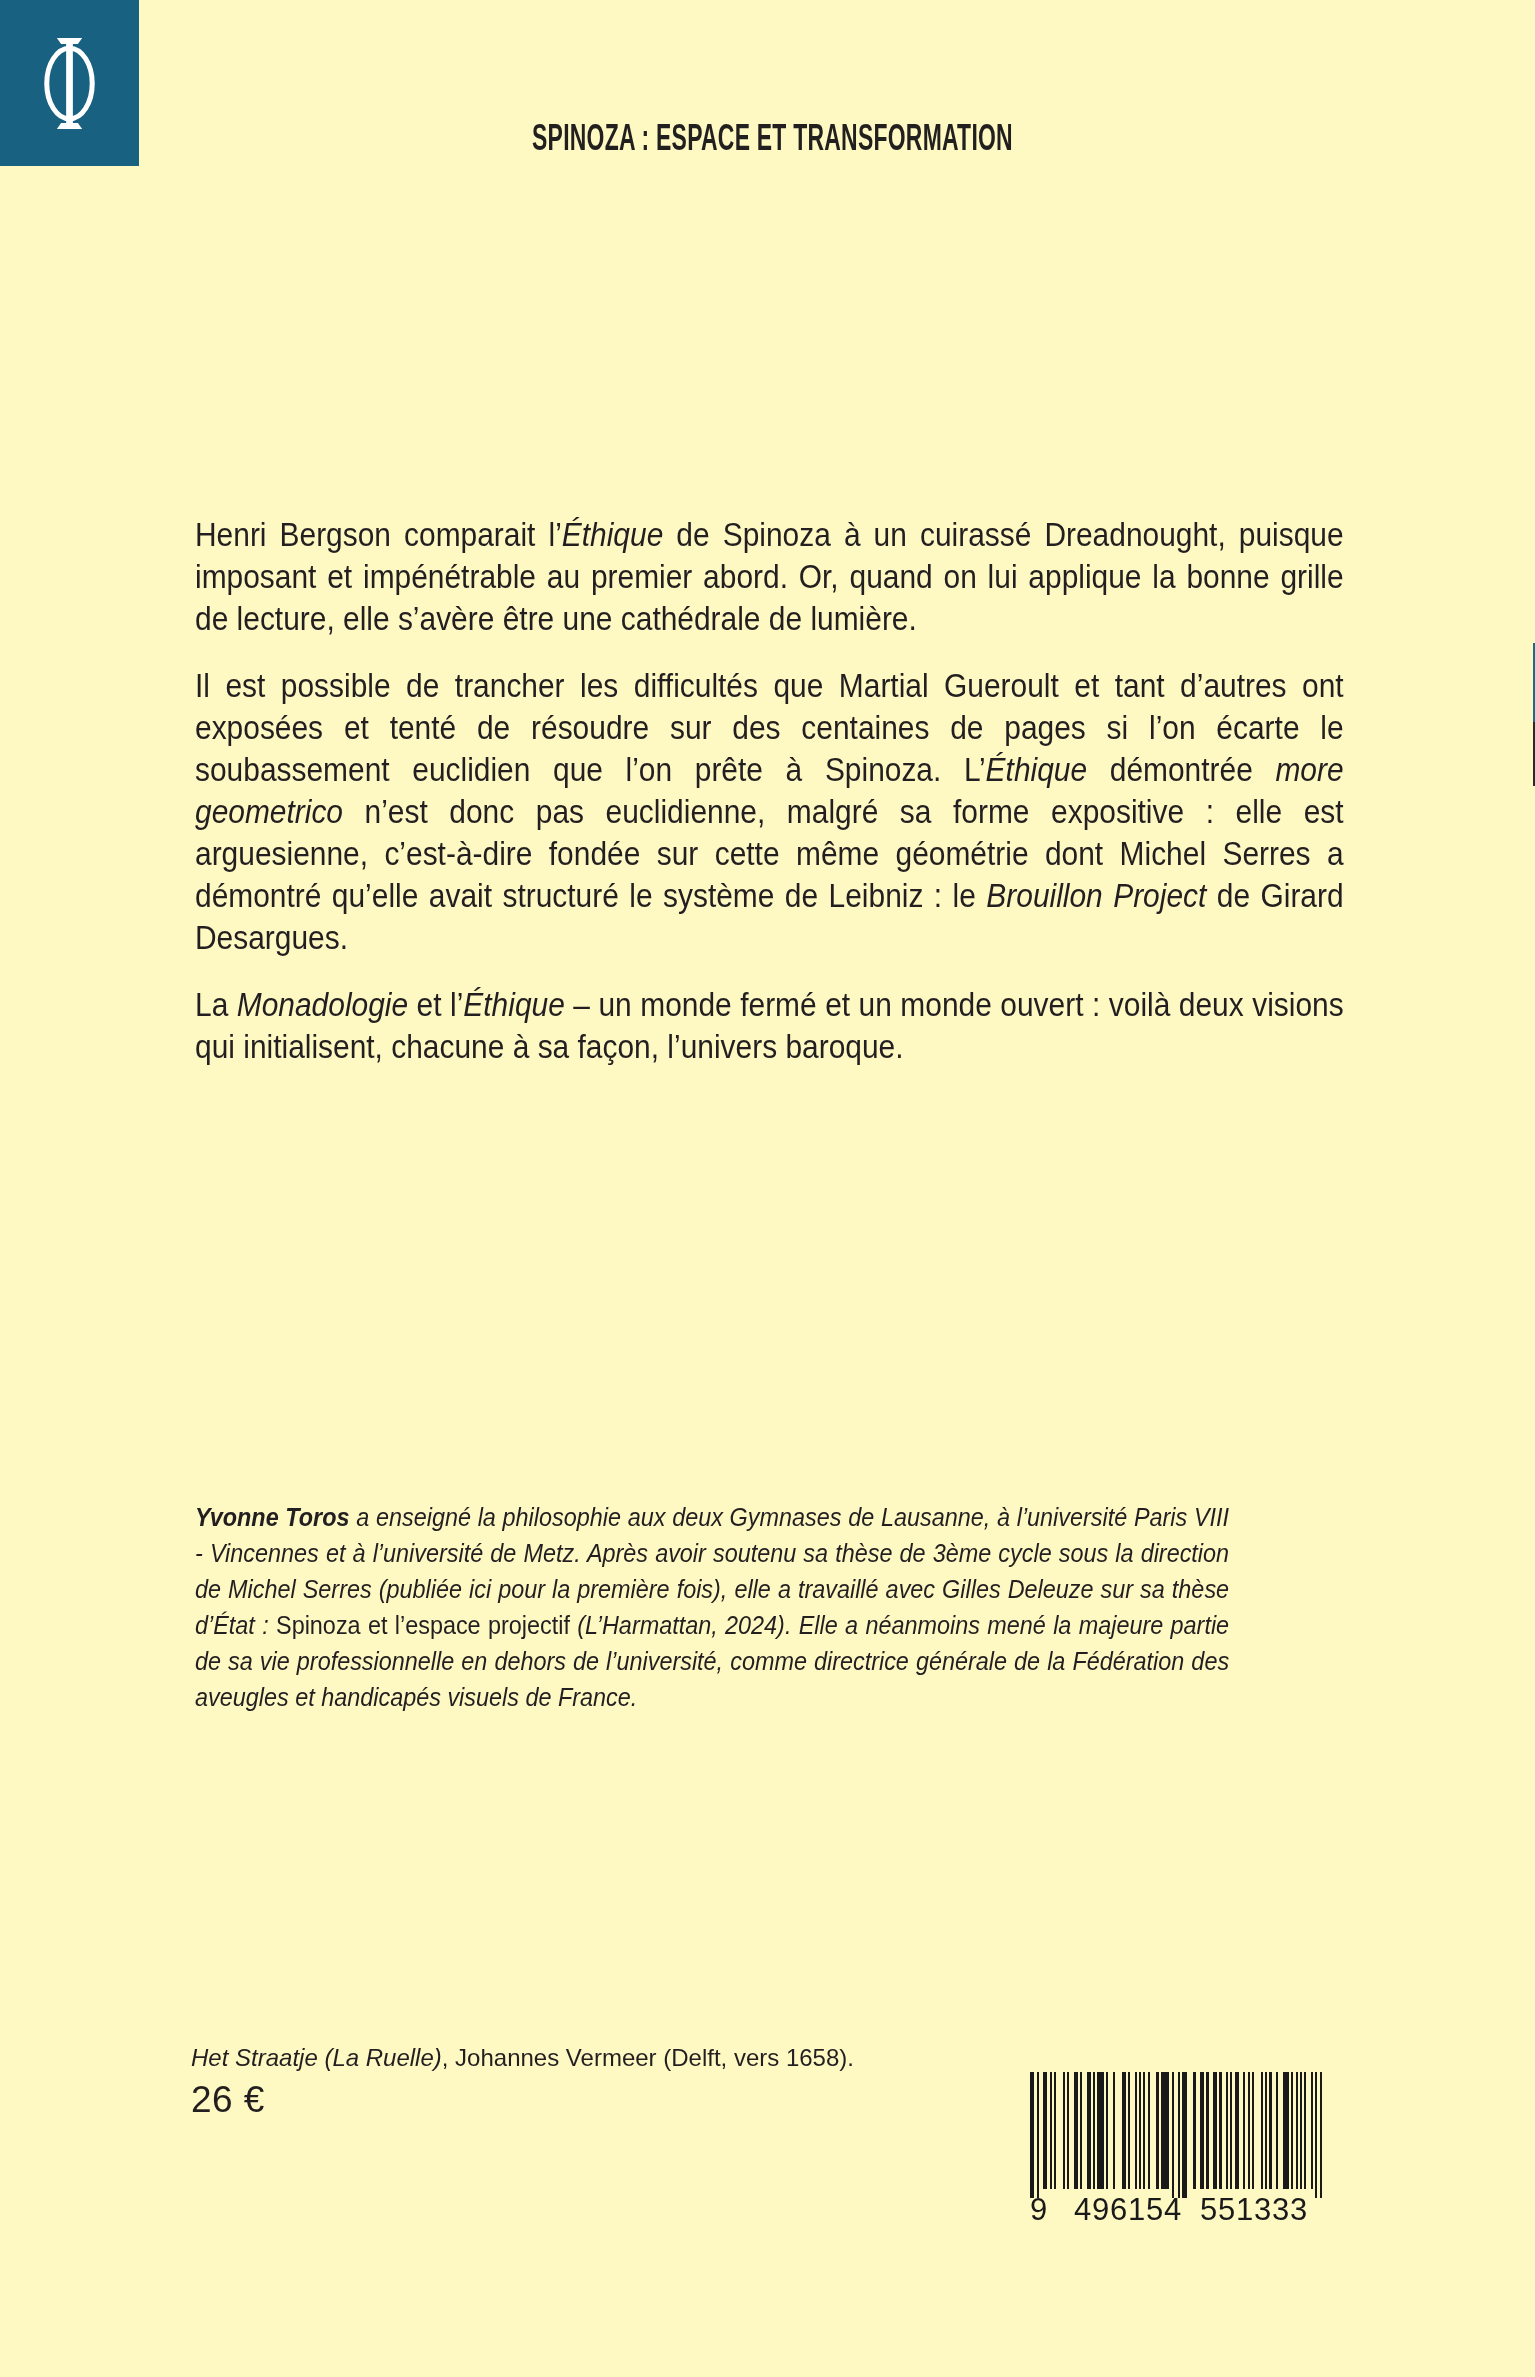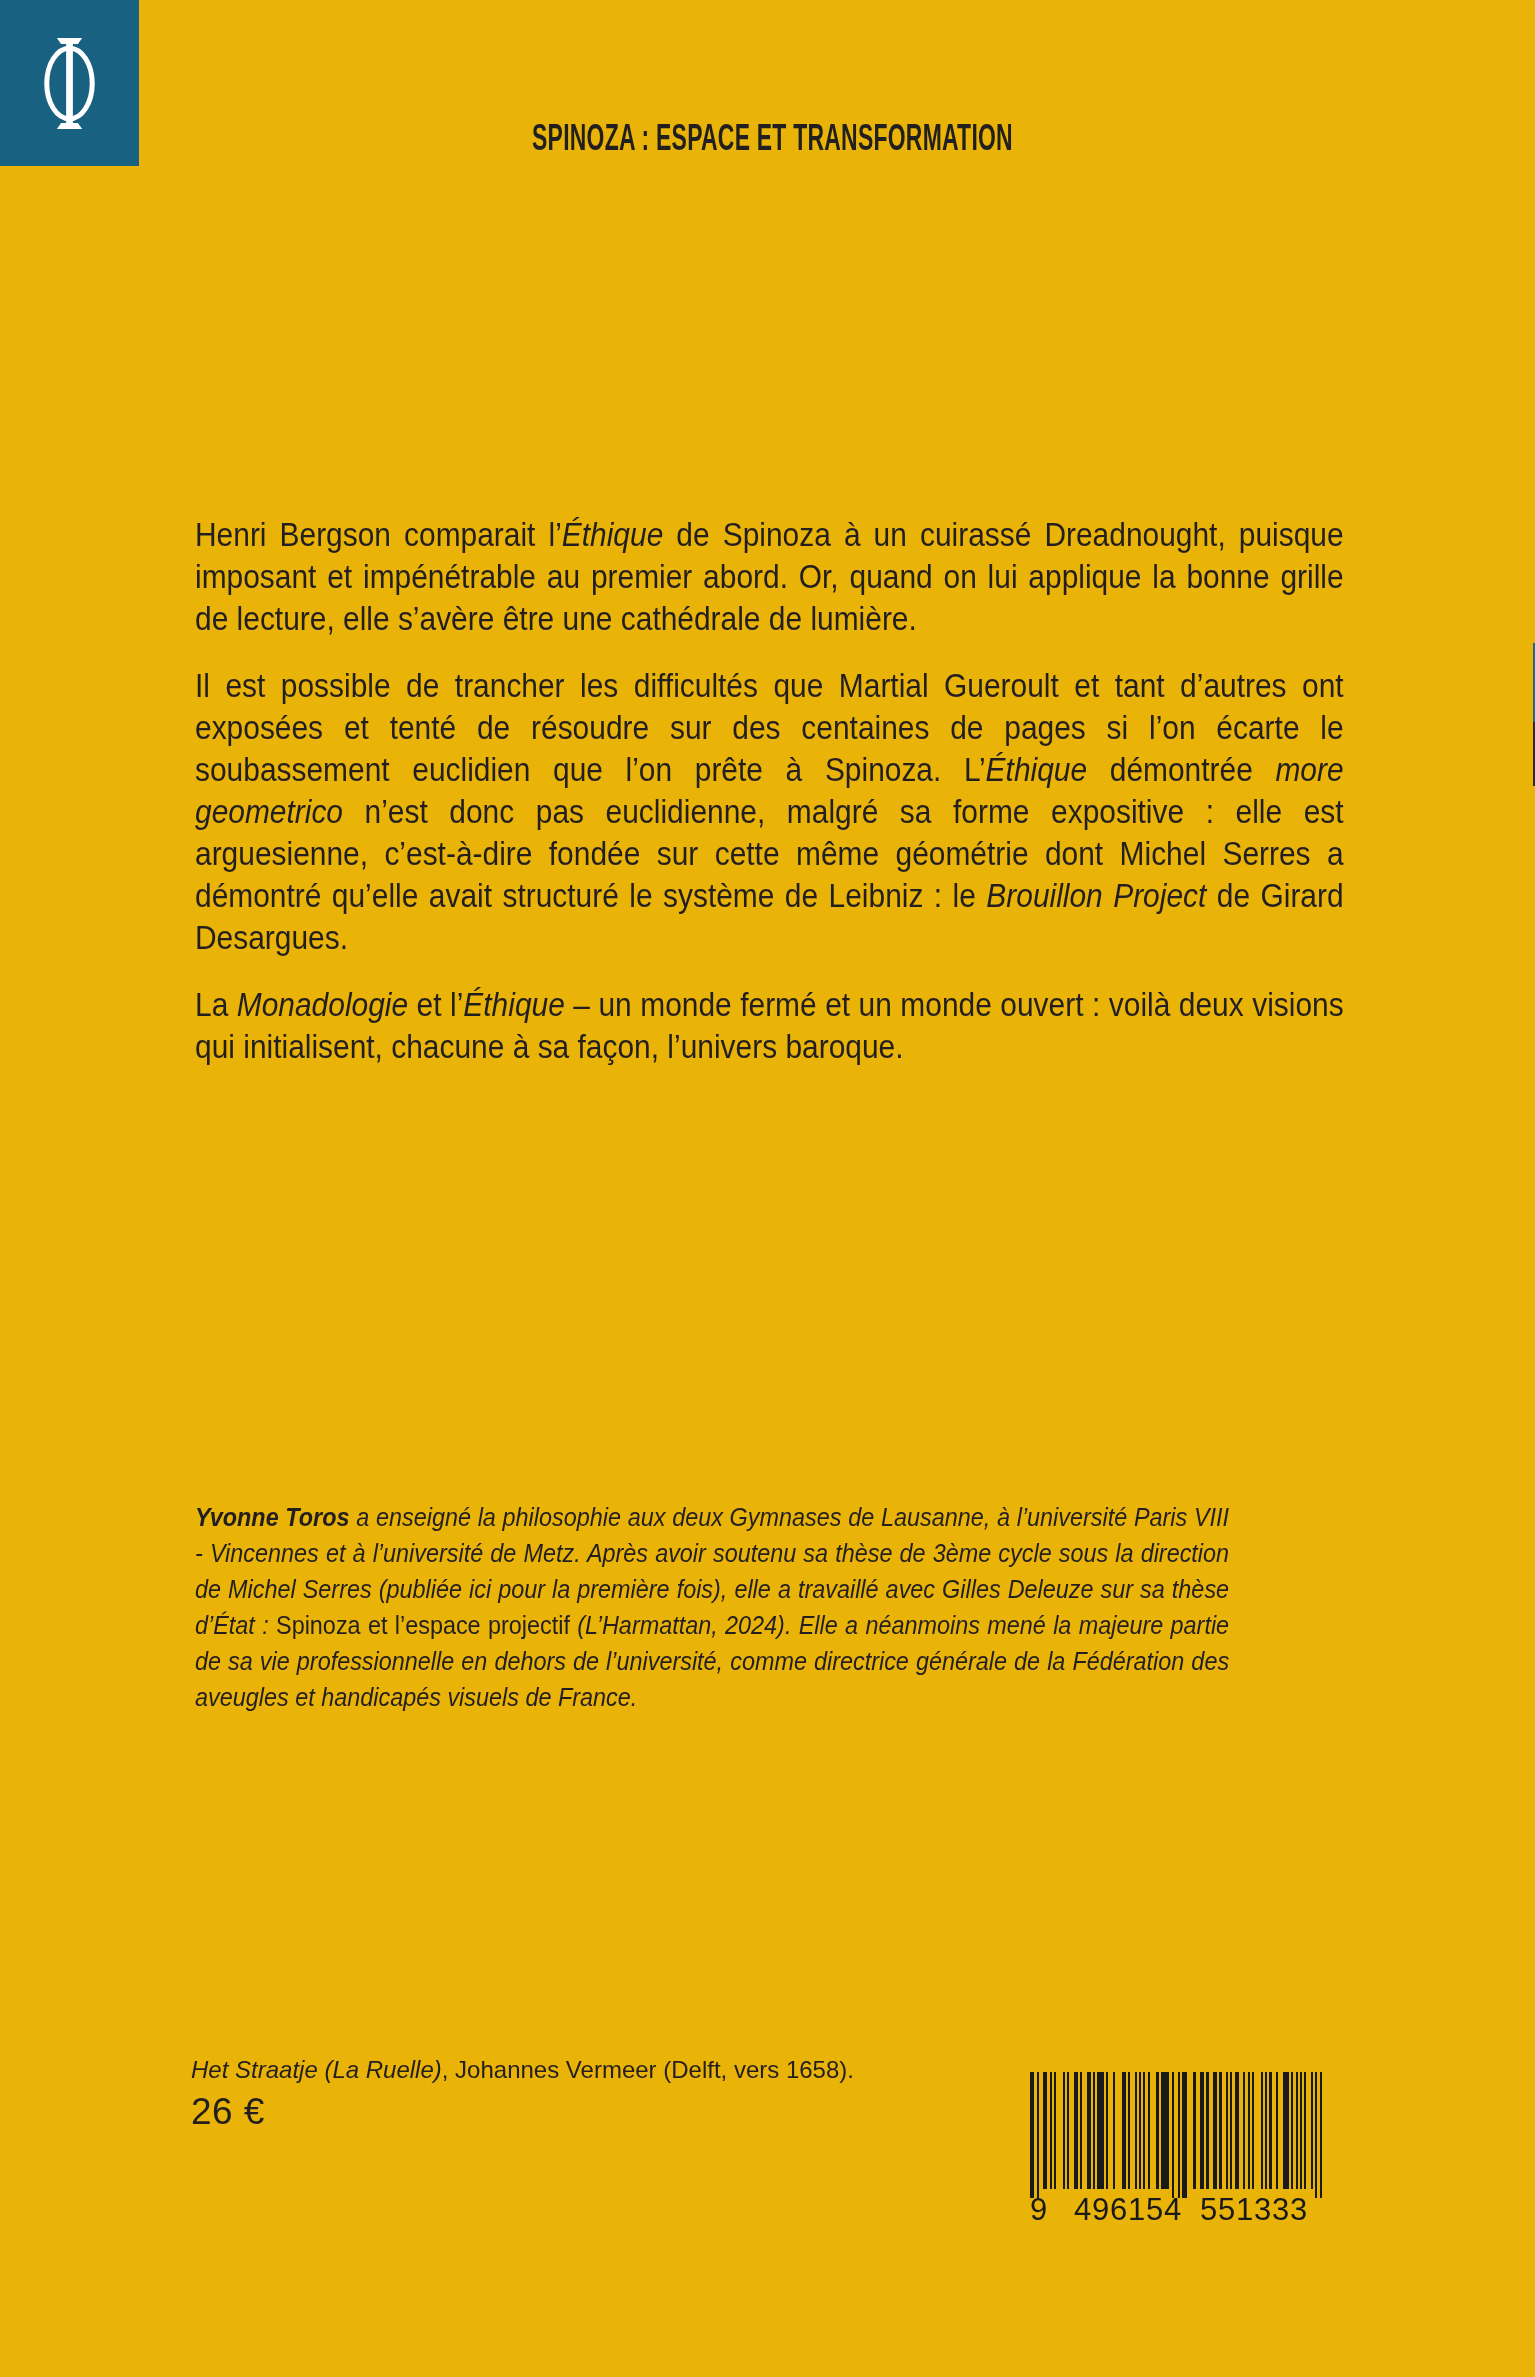--- a/index.html
+++ b/index.html
@@ -7,21 +7,21 @@
     padding: 0;
     background: #ffffff;
   }
   body {
     font-family: "Liberation Sans", sans-serif;
   }
   #page {
     position: relative;
     width: 1535px;
     height: 2377px;
-    background: #eab308;
+    background: #fef9c3;
     overflow: hidden;
   }
 
   
   #logo-block {
     position: absolute;
     left: 0;
     top: 0;
     width: 139px;
     height: 166px;
@@ -105,21 +105,21 @@
     position: absolute;
     left: 191px;
     top: 2036px;
     width: 755px;
     font-family: "Liberation Sans", sans-serif;
     font-weight: 300;
     font-size: 24px;
     line-height: 34px;
     color: #231f20;
   }
-  #colophon .credit-line-2 { margin-top: 17px; }
+  #colophon .credit-line-2 { margin-top: 5px; }
   #colophon .artwork-title { font-style: italic; }
   #isbn {
     margin-top: 28.5px;
     font-size: 24px;
   }
   #price {
     margin-top: 8.4px;
     font-size: 37px;
     font-weight: 400;
     letter-spacing: 0.4px;

